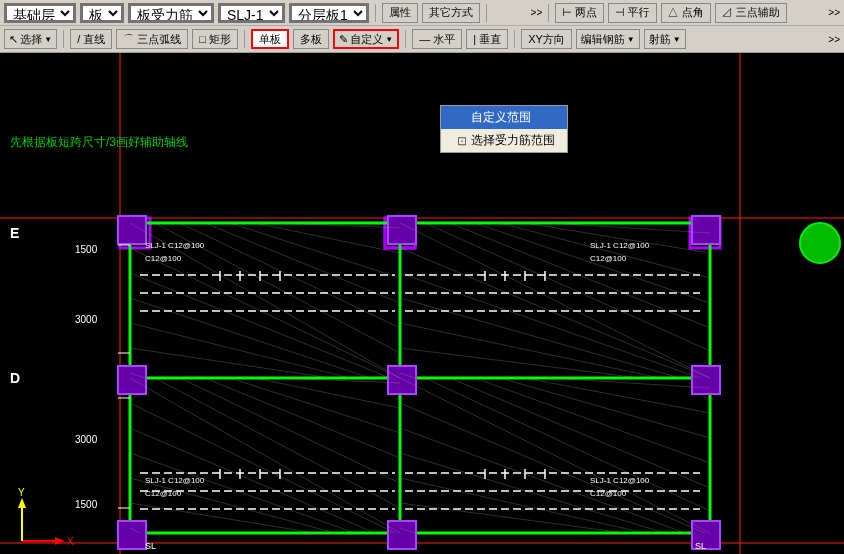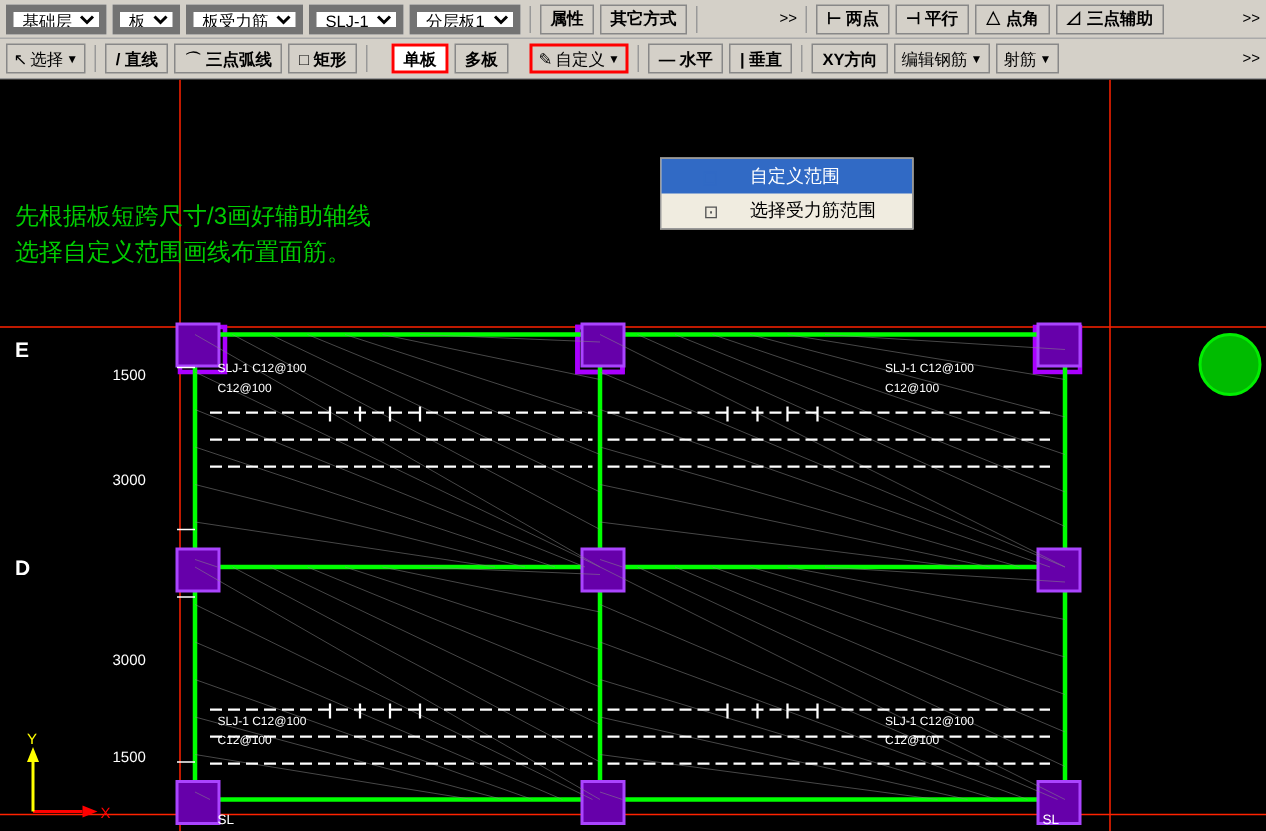--- a/index.html
+++ b/index.html
@@ -33,35 +33,34 @@
       display: flex;
       align-items: center;
       padding: 2px 4px;
       gap: 4px;
       height: 26px;
       background: #d4d0c8;
     }
 
     .toolbar-select {
       height: 20px;
-      font-size: 11px;
+      font-size: 14px;
       background: white;
-      border: 5px solid #737373;
+      border: 3px solid #737373;
       padding: 0 2px;
     }
 
     .toolbar-btn {
       height: 20px;
       font-size: 11px;
       background: #d4d0c8;
       border: 1px solid #888;
       padding: 0 6px;
       cursor: pointer;
       white-space: nowrap;
-      font-weight: bold;
     }
 
     .toolbar-separator {
       width: 1px;
       height: 18px;
       background: #999;
       margin: 0 2px;
     }
 
     .toolbar-label {
@@ -95,44 +94,44 @@
       position: absolute;
       background: #f0ece0;
       border: 1px solid #999;
       z-index: 200;
       box-shadow: 2px 2px 4px rgba(0,0,0,0.3);
     }
 
     .dropdown-item {
       display: flex;
       align-items: center;
-      padding: 3px 24px;
+      padding: 3px 12px;
       font-size: 12px;
       cursor: pointer;
       white-space: nowrap;
-      gap: 21px;
+      gap: 4px;
       text-align: right;
     }
 
     .dropdown-item.highlighted {
       background: #316ac5;
       color: white;
     }
 
     .dropdown-icon {
       width: 14px;
       height: 14px;
       display: inline-block;
     }
 
     
     .annotation-text {
       position: absolute;
       color: #00cc00;
-      font-size: 16px;
+      font-size: 12px;
       line-height: 1.5;
       left: 10px;
       top: 80px;
       z-index: 50;
     }
 
     
     .cad-canvas {
       position: absolute;
       top: 0;
@@ -141,21 +140,20 @@
       height: 100%;
     }
 
     .btn-active {
       background: white !important;
       border: 1px solid #666 !important;
     }
 
     .btn-highlighted {
       border: 2px solid red !important;
-      margin-left: 10px;
     }
 
     .chevron {
       font-size: 8px;
     }
 
     
     .more-btn {
       margin-left: auto;
       font-size: 10px;
@@ -428,21 +426,20 @@
     <line x1="22" y1="488" x2="55" y2="488" stroke="#ff0000" stroke-width="2"></line>
     <polygon points="55,484 65,488 55,492" fill="#ff0000"></polygon>
     <text x="67" y="492" fill="#ff0000" font-size="10">X</text>
     <line x1="22" y1="488" x2="22" y2="455" stroke="#ffff00" stroke-width="2"></line>
     <polygon points="18,455 22,445 26,455" fill="#ffff00"></polygon>
     <text x="18" y="443" fill="#ffff00" font-size="10">Y</text>
   </svg>
 
   <div class="annotation-text">
     <div>先根据板短跨尺寸/3画好辅助轴线</div>
-    <div>选择自定义范围画线布置面筋。</div>
   </div>
 
   <div class="dropdown-menu" style="top: 52px; left: 440px;">
     <div class="dropdown-item highlighted">
       <span class="dropdown-icon" style="color:#316ac5;">▣</span>
       <span>自定义范围</span>
     </div>
     <div class="dropdown-item">
       <span class="dropdown-icon" style="color:#555;">⊡</span>
       <span>选择受力筋范围</span>

